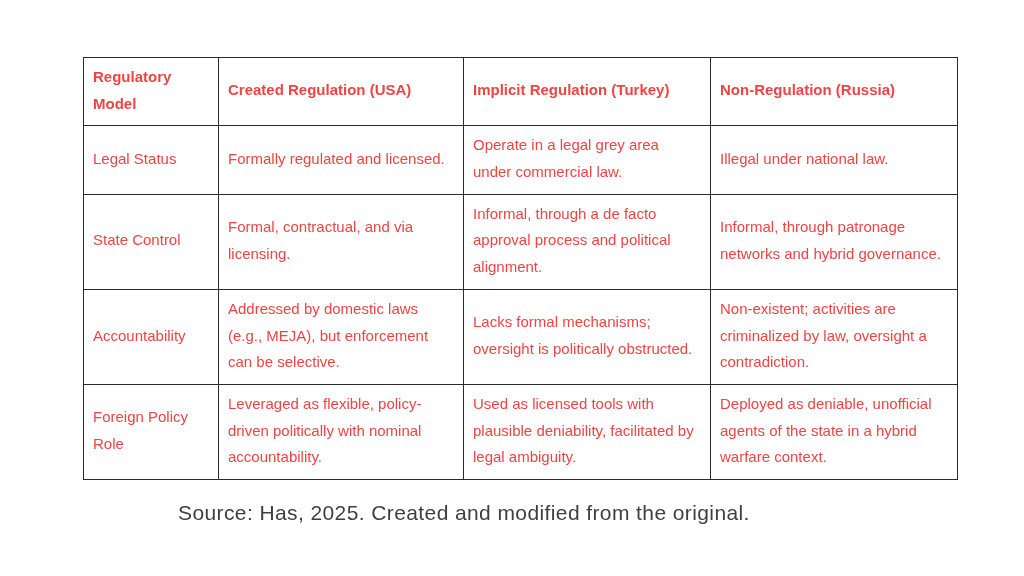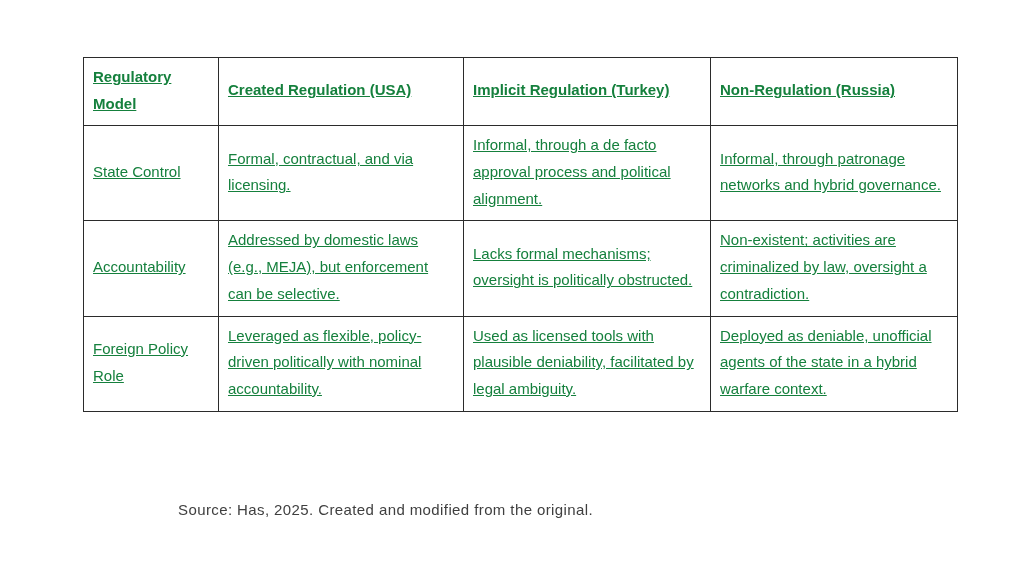--- a/index.html
+++ b/index.html
@@ -12,22 +12,21 @@
   }
   .table-wrap {
     position: absolute;
     left: 83px;
     top: 57px;
   }
   table.comparison {
     border-collapse: collapse;
     table-layout: fixed;
     width: 874px;
-    color: #15803d;
-    text-decoration: underline;
+    color: #ef4444;
   }
   table.comparison th,
   table.comparison td {
     border: 1px solid #2b2b2b;
     vertical-align: middle;
     text-align: left;
     padding: 6px 10px 8px 9px;
     font-size: 15px;
     line-height: 1.78;
     font-weight: normal;
@@ -42,21 +41,21 @@
   tr.r-3    { height: 92px; }
   tr.r-4    { height: 94px; }
   col.c-model { width: 135px; }
   col.c-usa   { width: 245px; }
   col.c-tur   { width: 247px; }
   col.c-rus   { width: 247px; }
   .source-note {
     position: absolute;
     left: 178px;
     top: 501px;
-    font-size: 15px;
+    font-size: 21px;
     color: #3f3f3f;
     letter-spacing: 0.4px;
   }
 </style>
 </head>
 <body>
 
 <div class="table-wrap">
   <table class="comparison">
     <colgroup>
@@ -64,20 +63,26 @@
       <col class="c-usa">
       <col class="c-tur">
       <col class="c-rus">
     </colgroup>
     <tbody>
       <tr class="hdr">
         <th>Regulatory Model</th>
         <th>Created Regulation (USA)</th>
         <th>Implicit Regulation (Turkey)</th>
         <th>Non-Regulation (Russia)</th>
+      </tr>
+      <tr class="r-1">
+        <td>Legal Status</td>
+        <td>Formally regulated and licensed.</td>
+        <td>Operate in a legal grey area under commercial law.</td>
+        <td>Illegal under national law.</td>
       </tr>
       <tr class="r-2">
         <td>State Control</td>
         <td>Formal, contractual, and via licensing.</td>
         <td>Informal, through a de facto approval process and political alignment.</td>
         <td>Informal, through patronage networks and hybrid governance.</td>
       </tr>
       <tr class="r-3">
         <td>Accountability</td>
         <td>Addressed by domestic laws (e.g., MEJA), but enforcement can be selective.</td>

